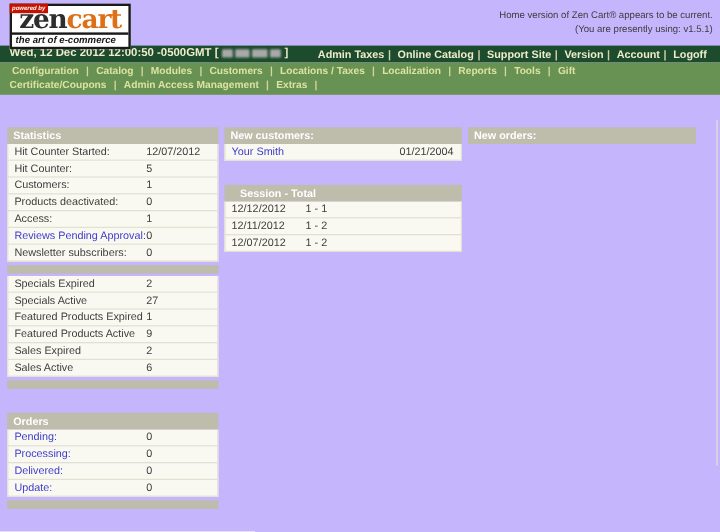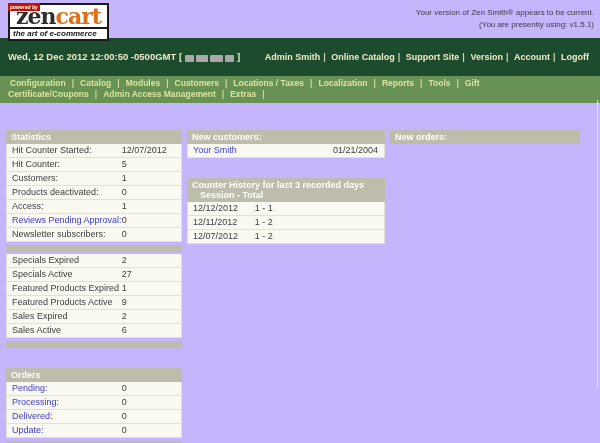--- a/index.html
+++ b/index.html
@@ -14,21 +14,21 @@
       letter-spacing:-1px;color:#2d2d2d;padding:1px 6px 0;}
   .zc .cart{color:#dd6f16;}
   .tag{border-top:2px solid #1a1a1a;font-size:8px;font-weight:bold;font-style:italic;
        color:#141414;padding:0 3px 1px;white-space:nowrap;}
   .pb{position:absolute;top:-2px;left:-2px;background:#c41200;color:#fff;font-size:5px;
       font-style:italic;font-weight:bold;line-height:6px;padding:1px 2px;white-space:nowrap;}
   .version{text-align:right;font-size:8px;color:#3d3d3d;line-height:1.55;margin-top:4px;}
 
   
   .datebar{background:#1d4b2d;color:#eeeccb;display:flex;justify-content:space-between;
-           align-items:center;font-weight:bold;font-size:9px;padding:12px 8px;height:14px;}
+           align-items:center;font-weight:bold;font-size:9px;padding:0 8px;height:14px;}
   .dateleft{white-space:nowrap;font-size:9.5px;}
   .redact{display:inline-block;vertical-align:middle;margin:0 2px;}
   .blob{display:inline-block;height:7px;background:#a9a9a9;border-radius:1px;
         filter:blur(0.7px);vertical-align:middle;margin:0 1px;}
   .datelinks{white-space:nowrap;}
   .hlink{margin:0 3px;cursor:pointer;}
   .hsep{color:#cfd3a8;}
 
   
   .menubar{background:#689253;color:#dce3a0;font-weight:bold;font-size:8.5px;
@@ -59,32 +59,32 @@
 
 <div id="page">
 
   <div class="topbar">
     <div class="logo">
       <span class="pb">powered by</span>
       <div class="zc"><span>zen</span><span class="cart">cart</span></div>
       <div class="tag">the art of e-commerce</div>
     </div>
     <div class="version">
-      <div>Your version of Zen Smith® appears to be current.</div>
+      <div>Home version of Zen Cart® appears to be current.</div>
       <div>(You are presently using: v1.5.1)</div>
     </div>
   </div>
 
   <div class="datebar">
     <div class="dateleft">
       <span>Wed, 12 Dec 2012 12:00:50 -0500GMT</span>
       <span>[</span><span class="redact"><span class="blob" style="width:9px"></span><span class="blob" style="width:12px"></span><span class="blob" style="width:13px"></span><span class="blob" style="width:9px"></span></span><span>]</span>
     </div>
     <div class="datelinks">
-      <span class="hlink">Admin Smith</span><span class="hsep">|</span>
+      <span class="hlink">Admin Taxes</span><span class="hsep">|</span>
       <span class="hlink">Online Catalog</span><span class="hsep">|</span>
       <span class="hlink">Support Site</span><span class="hsep">|</span>
       <span class="hlink">Version</span><span class="hsep">|</span>
       <span class="hlink">Account</span><span class="hsep">|</span>
       <span class="hlink">Logoff</span>
     </div>
   </div>
 
   <div class="menubar">
     <span class="mitem">Configuration</span><span class="msep">|</span><span class="mitem">Catalog</span><span class="msep">|</span><span class="mitem">Modules</span><span class="msep">|</span><span class="mitem">Customers</span><span class="msep">|</span><span class="mitem">Locations / Taxes</span><span class="msep">|</span><span class="mitem">Localization</span><span class="msep">|</span><span class="mitem">Reports</span><span class="msep">|</span><span class="mitem">Tools</span><span class="msep">|</span><span class="mitem">Gift Certificate/Coupons</span><span class="msep">|</span><span class="mitem">Admin Access Management</span><span class="msep">|</span><span class="mitem">Extras</span><span class="msep">|</span>
@@ -123,21 +123,20 @@
     </div>
 
     <div class="col2">
       <div class="box">
         <div class="box-h">New customers:</div>
         <div class="row cust"><span class="lbl link">Your Smith</span><span class="val">01/21/2004</span></div>
       </div>
 
       <div class="box">
         <div class="box-h">
-          <div>Counter History for last 3 recorded days</div>
           <div class="ind">Session - Total</div>
         </div>
         <div class="row cnt"><span class="lbl">12/12/2012</span><span class="val">1 - 1</span></div>
         <div class="row cnt"><span class="lbl">12/11/2012</span><span class="val">1 - 2</span></div>
         <div class="row cnt"><span class="lbl">12/07/2012</span><span class="val">1 - 2</span></div>
       </div>
     </div>
 
     <div class="col3">
       <div class="box">

